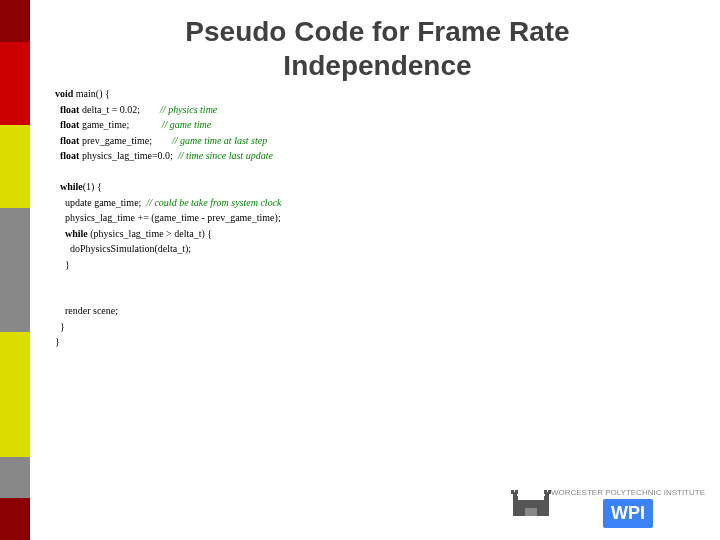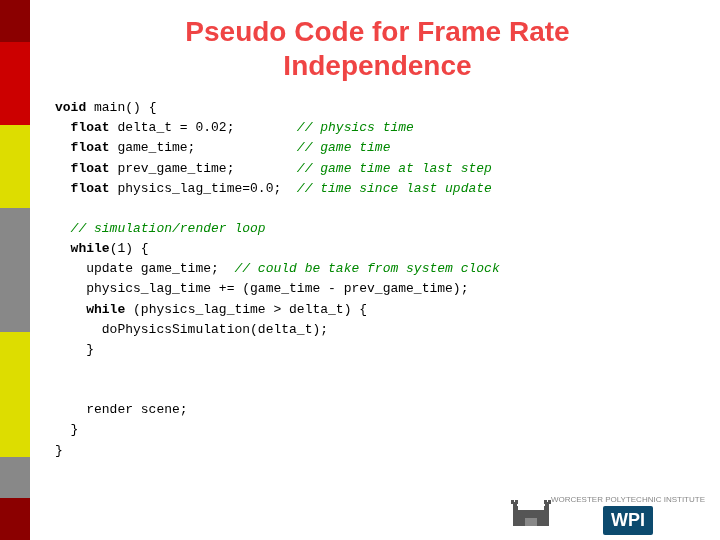--- a/index.html
+++ b/index.html
@@ -32,30 +32,30 @@
     .main-content {
       margin-left: 35px;
       padding: 15px 20px 10px 20px;
     }
 
     
     .title {
       text-align: center;
       font-size: 28px;
       font-weight: bold;
-      color: #ef4444;
-      margin-bottom: 16px;
+      color: #404040;
+      margin-bottom: 4px;
       font-family: Arial, sans-serif;
       line-height: 1.2;
     }
 
     
     .code-block {
-      font-family: Liberation Mono, monospace;
-      font-size: 13px;
+      font-family: Liberation Serif, serif;
+      font-size: 10px;
       line-height: 1.55;
       color: #000000;
     }
 
     .code-line {
       white-space: pre;
     }
 
     .kw {
       font-weight: bold;
@@ -63,28 +63,28 @@
     }
 
     .comment {
       color: #008800;
       font-style: italic;
     }
 
     
     .logo-area {
       position: absolute;
-      bottom: 5px;
+      bottom: 12px;
       right: 15px;
       display: flex;
-      align-items: center;
+      align-items: flex-start;
     }
 
     .wpi-logo {
-      background: #0c4a6e;
+      background: #3b82f6;
       color: #ffffff;
       font-weight: bold;
       font-size: 18px;
       padding: 4px 8px;
       font-family: Arial, sans-serif;
       border-radius: 2px;
     }
 
     .castle-icon {
       width: 40px;
@@ -117,21 +117,20 @@
     <span>Independence</span>
   </div>
 
   <div class="code-block">
     <div class="code-line"><span class="kw">void</span><span> main() {</span></div>
     <div class="code-line"><span class="kw">  float</span><span> delta_t = 0.02;        </span><span class="comment">// physics time</span></div>
     <div class="code-line"><span class="kw">  float</span><span> game_time;             </span><span class="comment">// game time</span></div>
     <div class="code-line"><span class="kw">  float</span><span> prev_game_time;        </span><span class="comment">// game time at last step</span></div>
     <div class="code-line"><span class="kw">  float</span><span> physics_lag_time=0.0;  </span><span class="comment">// time since last update</span></div>
     <div class="code-line">&nbsp;</div>
-    <div class="code-line"><span class="comment">  // simulation/render loop</span></div>
     <div class="code-line"><span>  </span><span class="kw">while</span><span>(1) {</span></div>
     <div class="code-line"><span>    update game_time;  </span><span class="comment">// could be take from system clock</span></div>
     <div class="code-line"><span>    physics_lag_time += (game_time - prev_game_time);</span></div>
     <div class="code-line"><span>    </span><span class="kw">while</span><span> (physics_lag_time &gt; delta_t) {</span></div>
     <div class="code-line"><span>      doPhysicsSimulation(delta_t);</span></div>
     <div class="code-line"><span>    }</span></div>
     <div class="code-line">&nbsp;</div>
     <div class="code-line">&nbsp;</div>
     <div class="code-line"><span>    render scene;</span></div>
     <div class="code-line"><span>  }</span></div>

